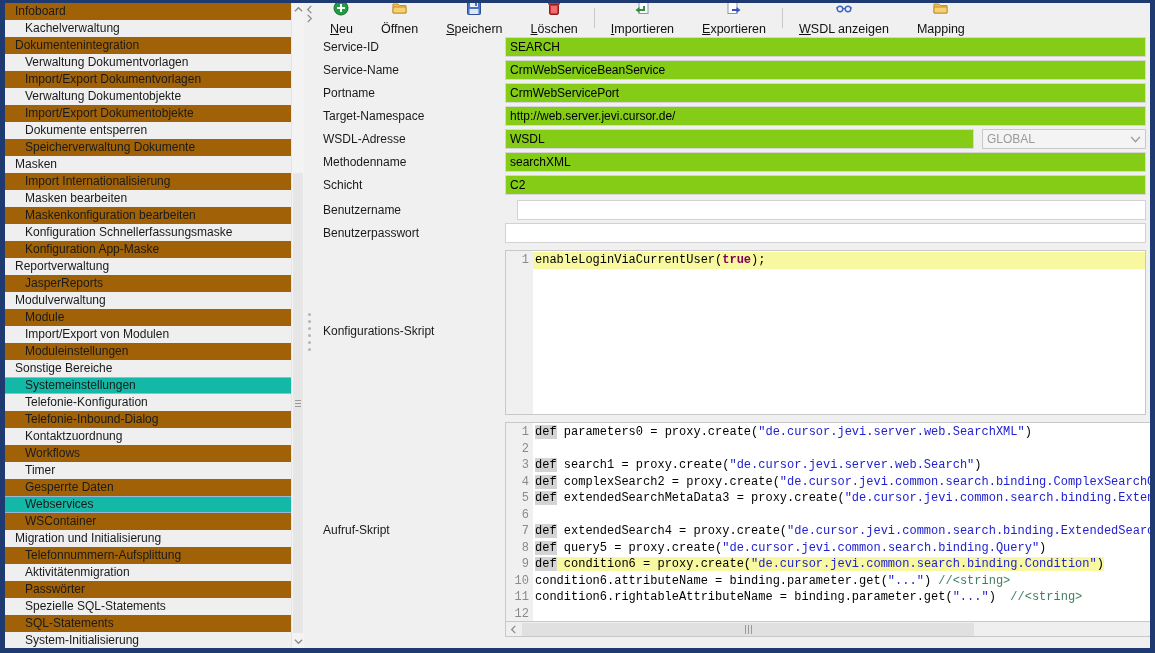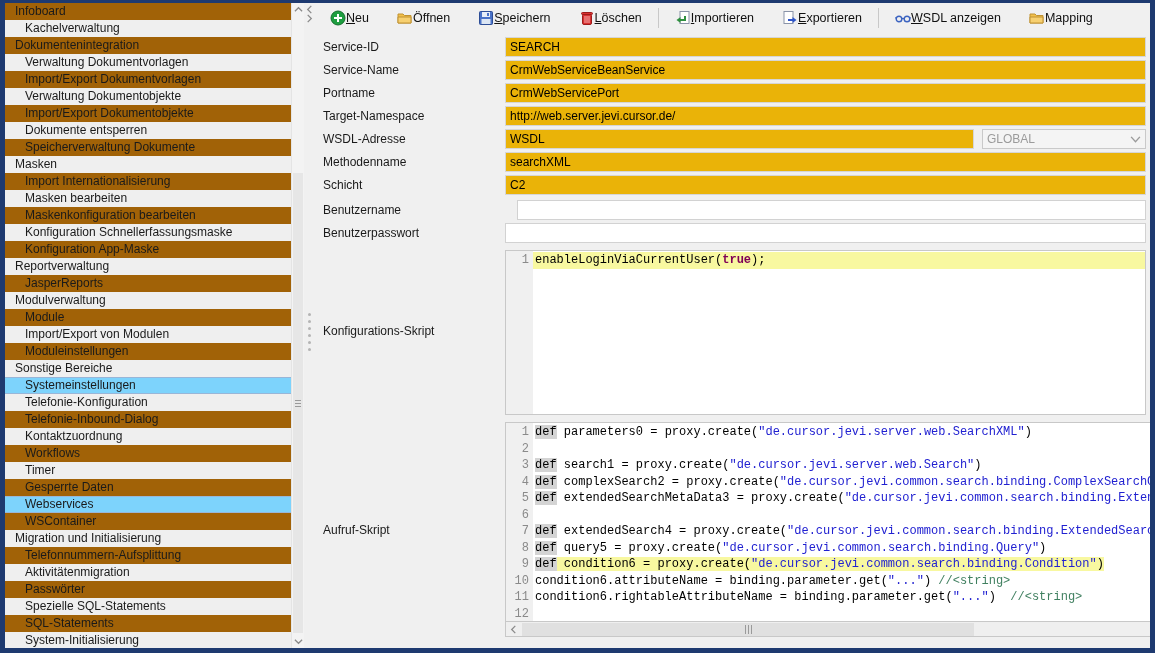--- a/index.html
+++ b/index.html
@@ -6,47 +6,47 @@
   *{box-sizing:border-box;}
   #win{position:relative;width:1155px;height:653px;background:#f0f0f0;
        border:solid #1e3a70;border-width:3px 5px 5px 5px;overflow:hidden;
        font-family:"Liberation Sans",sans-serif;display:flex;}
   
   #sidebar{width:286px;flex:none;background:#fff;overflow:hidden;}
   .srow{height:17px;line-height:17px;font-size:12px;color:#1a1a1a;
         padding-left:10px;white-space:nowrap;overflow:hidden;background:#a16207;}
   .srow.alt{background:#efefef;}
   .srow.ind{padding-left:20px;}
-  .srow.sel{background:#7dd3fc;border-top:1px solid #98b6d8;border-bottom:1px solid #98b6d8;
+  .srow.sel{background:#14b8a6;border-top:1px solid #98b6d8;border-bottom:1px solid #98b6d8;
             height:17px;line-height:15px;}
   
   #sb-scroll{width:13px;flex:none;background:#f3f3f3;position:relative;border-left:1px solid #e4e4e4;}
   .sb-arrow{position:absolute;left:0;width:12px;height:13px;display:flex;align-items:center;justify-content:center;}
   #sb-thumb{position:absolute;left:1px;width:10px;top:170px;height:460px;background:#e6e6e6;}
   .grip-h{position:absolute;left:2px;right:2px;top:50%;height:7px;margin-top:-3px;
           background:repeating-linear-gradient(#9a9a9a 0 1px,transparent 1px 3px);}
   
   #splitter{width:11px;flex:none;background:#f0f0f0;position:relative;}
   #split-arrows{position:absolute;top:2px;left:1px;display:flex;flex-direction:column;}
   #split-dots{position:absolute;top:310px;left:4px;display:flex;flex-direction:column;gap:4px;}
   #split-dots i{width:3px;height:3px;border-radius:50%;background:#b4b4b4;display:block;}
   
   #main{flex:1;position:relative;background:#f0f0f0;overflow:hidden;}
   
   #toolbar{position:absolute;top:0;left:0;right:0;height:30px;display:flex;align-items:center;
            padding-left:15px;font-size:12.5px;color:#111;}
-  .tbtn{display:flex;align-items:center;margin-right:28px;cursor:default;white-space:nowrap;}
+  .tbtn{display:flex;align-items:center;gap:6px;margin-right:28px;cursor:default;white-space:nowrap;flex-direction:column;}
   .tbtn .u{text-decoration:underline;}
   .tsep{width:1px;height:20px;background:#c8c8c8;margin:0 16px 0 -12px;flex:none;}
   .ticon{width:16px;height:16px;flex:none;display:block;}
   
   #form{position:absolute;top:34px;left:8px;right:4px;}
   .frow{display:flex;align-items:center;height:20px;margin-bottom:3px;}
   .flabel{width:182px;flex:none;font-size:12px;color:#1a1a1a;}
-  .finput{flex:1;height:20px;border:1px solid #d6d6d6;background:#eab308;font-size:12px;
+  .finput{flex:1;height:20px;border:1px solid #d6d6d6;background:#84cc16;font-size:12px;
           font-family:"Liberation Sans",sans-serif;color:#000;padding:0 4px;outline:none;}
   .frow.editable .finput{background:#fff;border-color:#d2d2d2;}
   .frow.gap{margin-top:5px;gap:12px;}
   .dropdown{flex:none;width:164px;height:20px;margin-left:8px;border:1px solid #c9c9c9;
             background:#f4f4f4;border-radius:0;display:flex;align-items:center;
             font-size:12px;color:#9b9b9b;padding:0 4px;justify-content:space-between;}
   
   .edrow{display:flex;margin-bottom:0;}
   .edrow .flabel{align-self:center;}
   .edblock{flex:1;}

